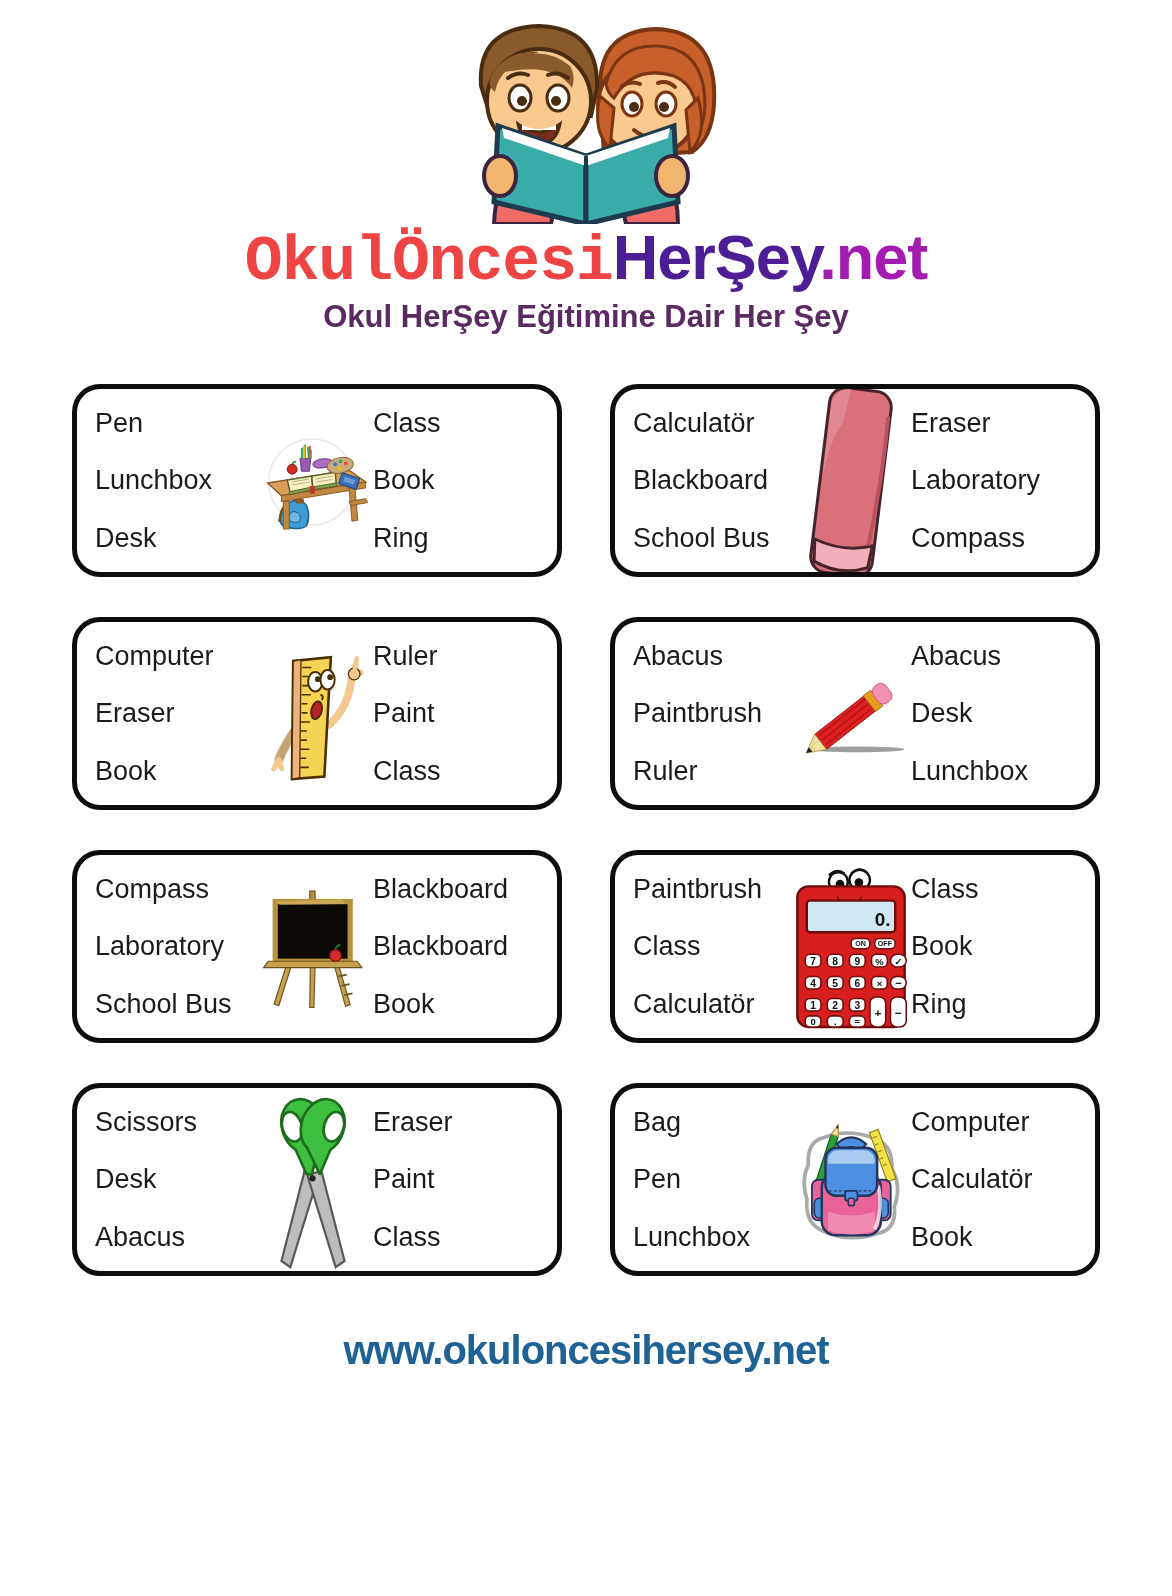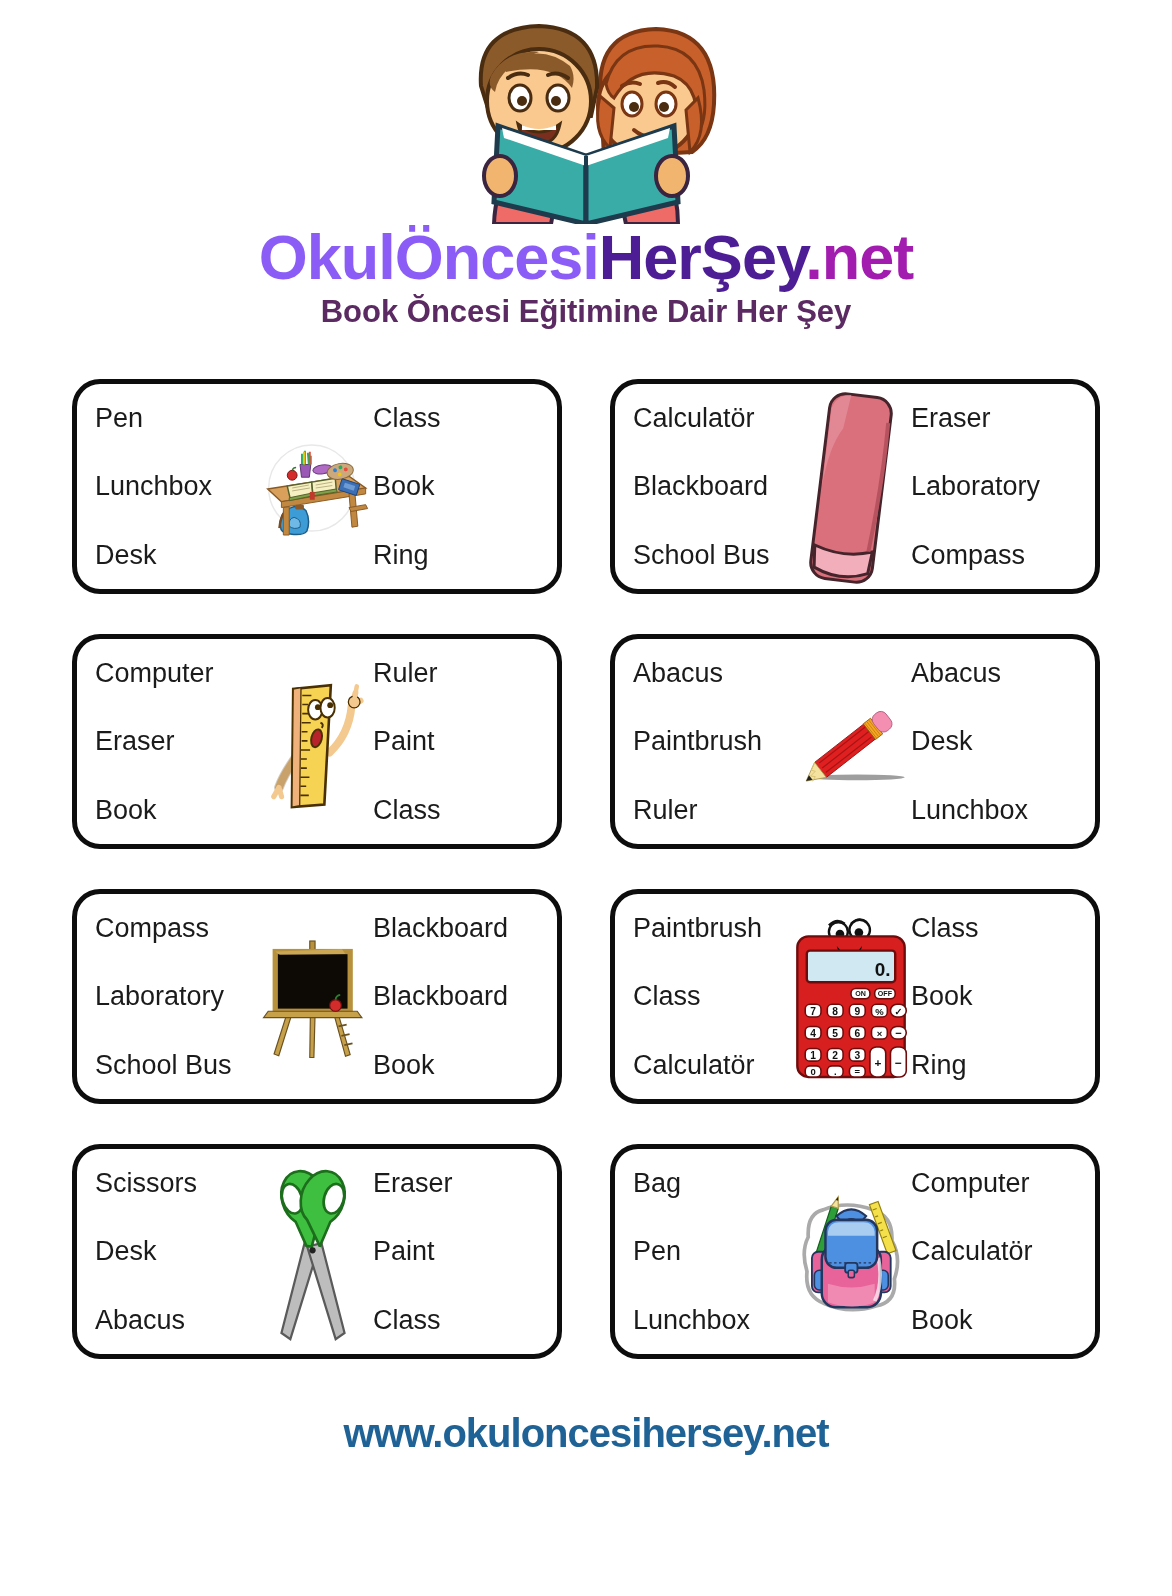--- a/index.html
+++ b/index.html
@@ -12,36 +12,36 @@
   .page { width:1172px; padding-top:6px; }
 
   
   .header { text-align:center; }
   .mascot-wrap { display:flex; justify-content:center; }
   .logo-line {
     font-size:63px; font-weight:700; letter-spacing:-1px;
     line-height:1; margin-top:2px;
     font-family:"Liberation Sans", sans-serif;
   }
-  .logo-blue  { color:#8b5cf6; }
+  .logo-blue  { color:#ef4444;font-family:Liberation Mono, monospace; }
   .logo-orange{ color:#4c1d95; }
   .logo-purple{ color:#a21caf; }
   .subtitle {
     font-size:31px; font-weight:700; color:#5B2A62;
     margin-top:6px; line-height:1.1;
   }
 
   
   .cards {
     width:1028px; margin:50px auto 0;
     display:grid; grid-template-columns:1fr 1fr;
     column-gap:48px; row-gap:40px;
   }
   .card {
-    height:215px; border:5px solid #0d0d0d; border-radius:28px;
+    height:193px; border:5px solid #0d0d0d; border-radius:28px;
     background:#fff; display:flex; align-items:stretch;
     padding:18px 16px 16px 18px; overflow:hidden;
   }
   .words {
     display:flex; flex-direction:column; justify-content:space-between;
     font-size:27px; line-height:1.05; color:#1b1b1b; padding:2px 0 4px;
   }
   .words.left  { width:158px; flex:none; }
   .words.right { width:168px; flex:none; }
   .art {
@@ -109,21 +109,21 @@
           <path d="M150 150 l0 68" stroke="#1d3b4c" stroke-width="4"></path>
         </g>
 
         <ellipse cx="64" cy="170" rx="16" ry="20" fill="#F2B56F" stroke="#3a2440" stroke-width="4"></ellipse>
         <ellipse cx="236" cy="170" rx="16" ry="20" fill="#F2B56F" stroke="#3a2440" stroke-width="4"></ellipse>
       </svg>
     </div>
     <div class="logo-line">
       <span class="logo-blue">OkulÖncesi</span><span class="logo-orange">HerŞey</span><span class="logo-purple">.net</span>
     </div>
-    <div class="subtitle">Book Ŏncesi Eğitimine Dair Her Şey</div>
+    <div class="subtitle">Okul HerŞey Eğitimine Dair Her Şey</div>
   </div>
 
   <div class="cards">
 
     <div class="card">
       <div class="words left">
         <span>Pen</span>
         <span>Lunchbox</span>
         <span>Desk</span>
       </div>

